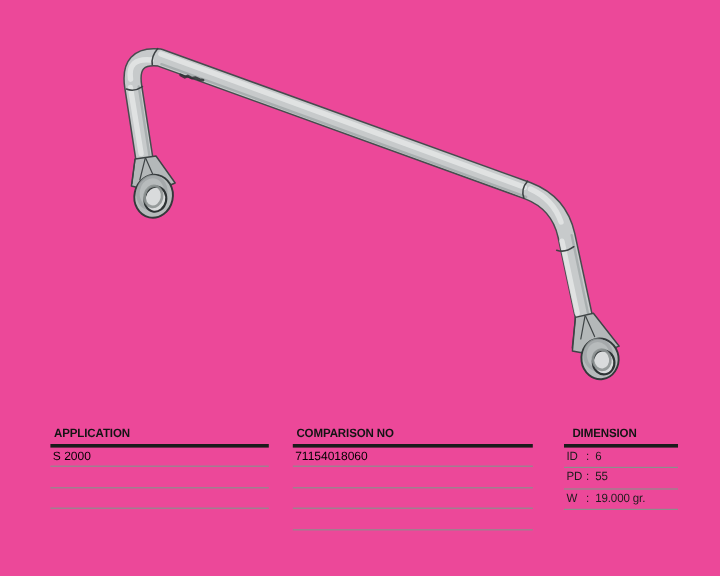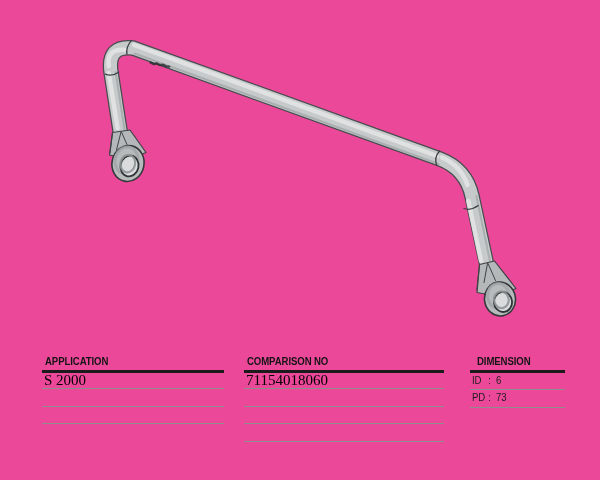--- a/index.html
+++ b/index.html
@@ -24,21 +24,21 @@
   
   .col{position:absolute;top:353px;}
   .col-head{height:17px;box-sizing:border-box;padding:3px 0 0 3px;
             font-size:10px;font-weight:bold;color:#141414;white-space:nowrap;}
   .head-rule{height:2.5px;background:#1b1b1b;}
   .cell{box-sizing:border-box;height:17.5px;border-bottom:1px solid #8d8d8d;
         font-size:10px;line-height:15px;padding-left:2px;white-space:nowrap;overflow:visible;}
   .cell.r0{height:16.5px;}
   .t-head{display:inline-block;transform:scaleX(.96);transform-origin:0 50%;letter-spacing:-.1px;}
   .t-cond{display:inline-block;transform:scaleX(.96);transform-origin:0 50%;letter-spacing:-.1px;color:#1c1c1c;}
-  .t-serif{font-family:Liberation Serif, serif;font-size:15px;line-height:15px;color:#000;}
+  .t-serif{font-family:Liberation Sans, sans-serif;font-size:10px;line-height:15px;color:#000;}
   .dim-label{display:inline-block;width:17px;}
   .dim-sep{display:inline-block;width:8px;}
 </style>
 </head>
 <body>
 
 <div class="page">
 
   <svg class="part-svg" width="600" height="480" viewBox="0 0 600 480">
 
@@ -125,17 +125,20 @@
   <div class="col" style="left:446px;width:95px;margin-left:24px;">
     <div class="col-head" style="padding-left:7px;">
       <span class="t-head">DIMENSION</span>
     </div>
     <div class="head-rule"></div>
 
     <div class="cell">
       <span class="t-cond"><span class="dim-label">ID</span><span class="dim-sep">:</span><span>6</span></span>
     </div>
     <div class="cell">
-      <span class="t-cond"><span class="dim-label">PD</span><span class="dim-sep">:</span><span>73</span></span>
+      <span class="t-cond"><span class="dim-label">PD</span><span class="dim-sep">:</span><span>55</span></span>
+    </div>
+    <div class="cell">
+      <span class="t-cond"><span class="dim-label">W</span><span class="dim-sep">:</span><span>19.000 gr.</span></span>
     </div>
   </div>
 
 </div>
 
 </body></html>

